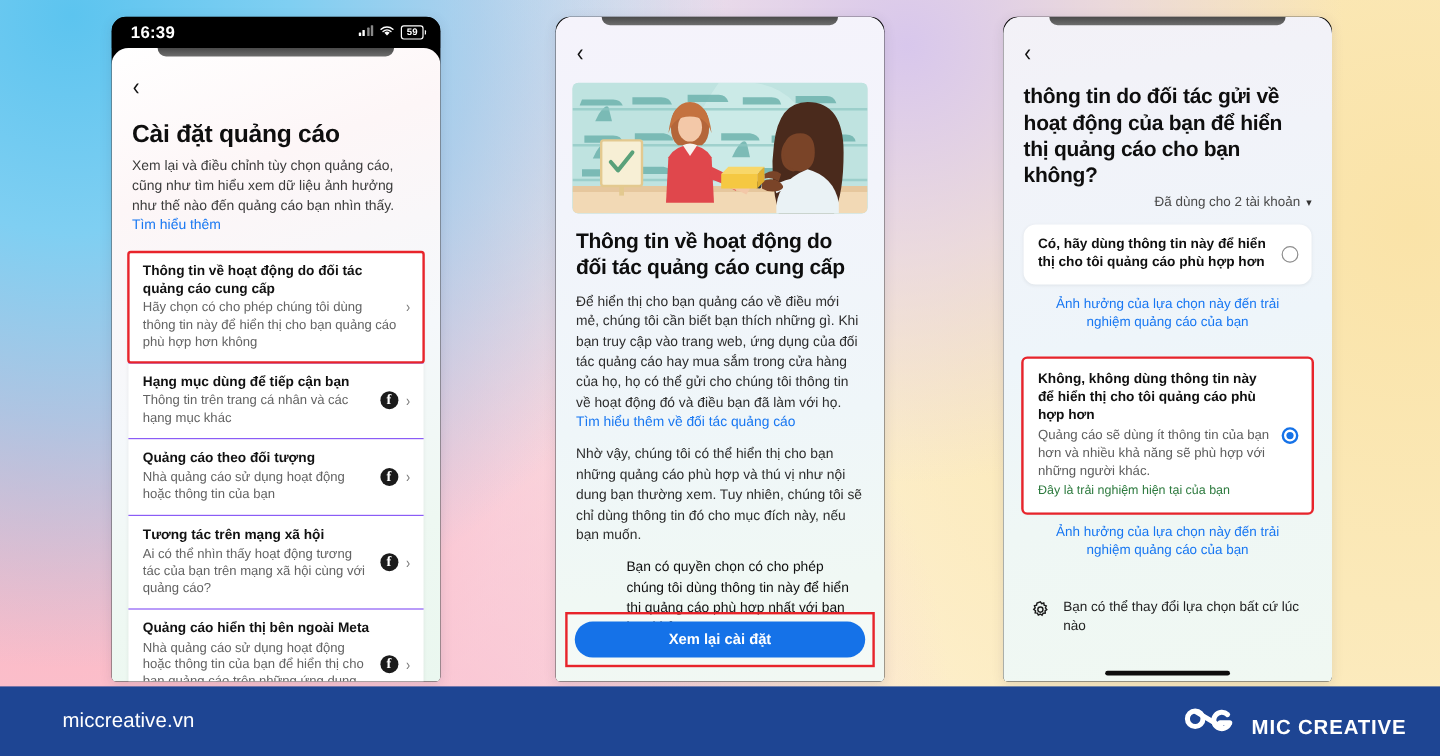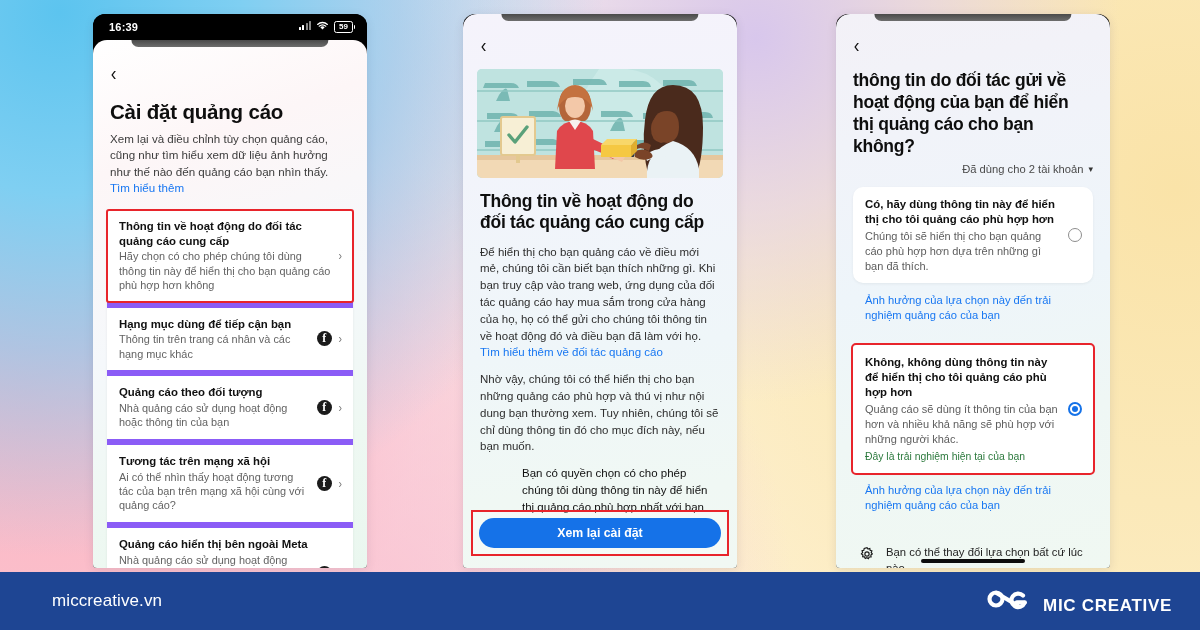--- a/index.html
+++ b/index.html
@@ -38,21 +38,21 @@
   .phone.p3 { left: 836px; }
 
   .statusbar {
     height: 26px; width: 100%;
     background: #000;
     display: flex; align-items: center;
     justify-content: space-between;
     padding: 0 14px 0 16px;
     color: #fff;
   }
-  .statusbar .clock { font-size: 11px; font-weight: 600; letter-spacing: .2px; }
+  .statusbar .clock { font-size: 14px; font-weight: 600; letter-spacing: .2px; }
   .status-icons { display: flex; align-items: flex-start; gap: 5px; }
   .sig { display: flex; align-items: flex-end; gap: 1.5px; height: 9px; }
   .sig i { display: block; width: 2px; background: #fff; border-radius: .5px; }
   .sig i:nth-child(1){height:3px}.sig i:nth-child(2){height:5px}
   .sig i:nth-child(3){height:7px;background:#888}.sig i:nth-child(4){height:9px;background:#888}
   .wifi { font-size: 11px; line-height: 1; }
   .batt {
     border: 1px solid #fff; border-radius: 2.5px;
     font-size: 8px; font-weight: 700; color: #fff;
     padding: 0 2px; min-width: 19px; text-align: center;
@@ -111,21 +111,21 @@
     margin: 13px 14px 0 14px;
     background: #fff;
     border-radius: 11px;
     box-shadow: 0 1px 3px rgba(0,0,0,0.07);
     overflow: visible;
   }
   .row {
     display: flex; align-items: center;
     padding: 9px 11px 9px 12px;
     gap: 6px;
-    border-top: 6px solid #8b5cf6;
+    border-top: 1px solid #8b5cf6;
   }
   .row:first-child { border-top: none; }
   .row .texts { flex: 1; min-width: 0; }
   .row .rt {
     font-size: 11.4px; font-weight: 700; color: #111;
     line-height: 1.3;
   }
   .row .rs {
     font-size: 10.9px; color: #636363; line-height: 1.32; margin-top: 1px;
   }
@@ -221,21 +221,21 @@
     border-color: #1572e8; border-width: 2px;
     position: relative; background: #fff;
   }
   .radio.on::after {
     content: ""; position: absolute; inset: 2px;
     border-radius: 50%; background: #1572e8;
   }
   .opt-link {
     border-top: 1px solid #eee;
     padding: 9px 12px 10px 12px;
-    font-size: 11.2px; line-height: 1.33; color: #1877f2;
+    font-size: 11.2px; line-height: 1.33; color: #1877f2; text-align: center;
   }
   .opt-link.loose { border-top: none; padding-top: 10px; }
   .hl-box {
     outline: 2px solid #e8242b;
     border-radius: 3px;
     position: relative; z-index: 2;
   }
   .info-list { margin-top: 11px; }
   .info-row {
     display: flex; align-items: flex-start; gap: 11px;
@@ -444,21 +444,20 @@
         <div class="p3-meta">
           <span>Đã dùng cho 2 tài khoản</span>
           <span class="cdown">▾</span>
         </div>
 
         <div id="p3opts">
             <div class="opt-card">
               <div class="opt">
                 <div style="flex:1">
                   <div class="ot">Có, hãy dùng thông tin này để hiển thị cho tôi quảng cáo phù hợp hơn</div>
-                  <div class="od">Chúng tôi sẽ hiển thị cho bạn quảng cáo phù hợp hơn dựa trên những gì bạn đã thích.</div>
                 </div>
                 <span class="radio"></span>
               </div>
             </div>
             <div class="opt-link loose" style="background: transparent;">Ảnh hưởng của lựa chọn này đến trải nghiệm quảng cáo của bạn</div>
             <div class="opt-card hl-box">
               <div class="opt">
                 <div style="flex:1">
                   <div class="ot">Không, không dùng thông tin này để hiển thị cho tôi quảng cáo phù hợp hơn</div>
                   <div class="od">Quảng cáo sẽ dùng ít thông tin của bạn hơn và nhiều khả năng sẽ phù hợp với những người khác.</div>

